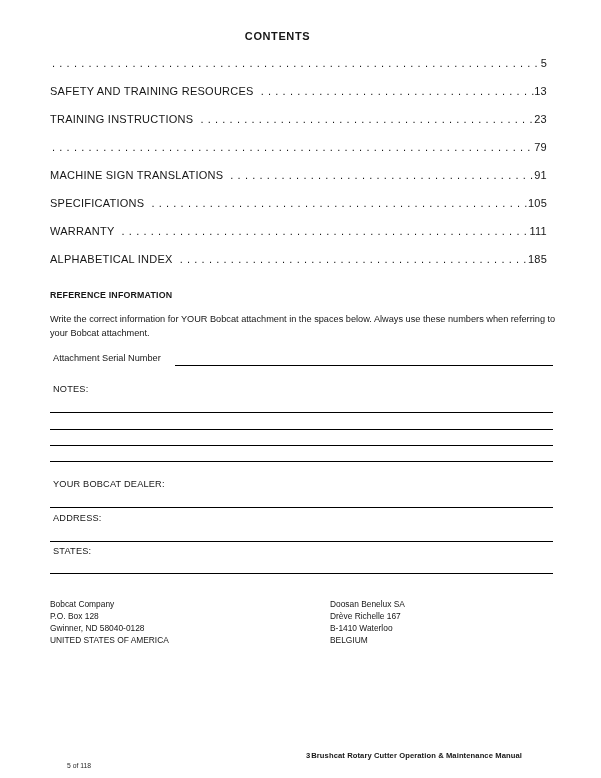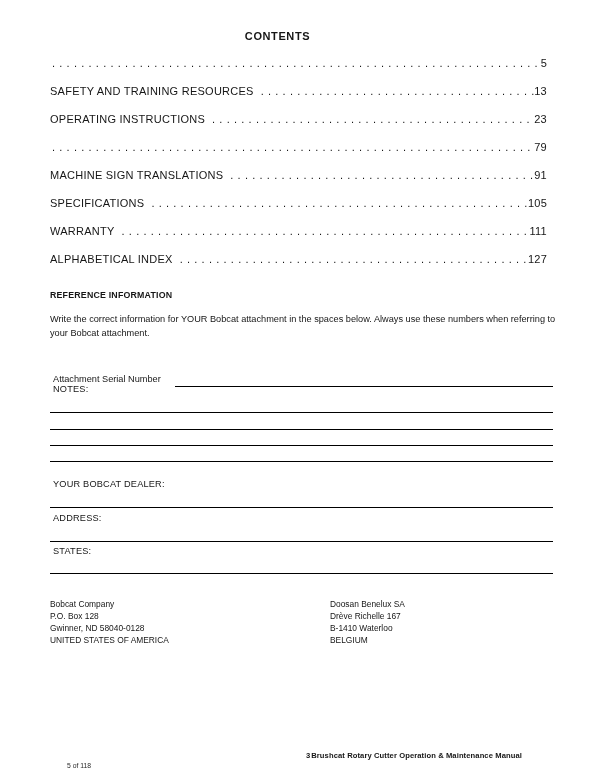--- a/index.html
+++ b/index.html
@@ -13,21 +13,21 @@
     font-size:11px; font-weight:bold; letter-spacing:0.6px;
   }
   .toc { position:absolute; top:49px; left:50px; width:497px; }
   .toc-row { display:flex; align-items:baseline; height:28px; line-height:28px; font-size:11px; letter-spacing:0.25px; }
   .toc-label { white-space:nowrap; padding-right:5px; }
   .toc-dots { flex:1; overflow:hidden; white-space:nowrap; letter-spacing:0.6px; padding-left:2px; padding-right:1px; }
   .toc-page { white-space:nowrap; }
   .ref-heading { position:absolute; top:290px; left:50px; font-size:8.8px; font-weight:bold; letter-spacing:0.2px; }
   .ref-body { position:absolute; top:313px; left:50px; width:506px; font-size:9.2px; line-height:13.5px; }
   .serial-row { position:absolute; top:352px; left:53px; width:500px; display:flex; align-items:flex-end; font-size:9.2px; }
-  .serial-label { line-height:12px; padding-bottom:2px; white-space:nowrap;margin-top:21px; }
+  .serial-label { line-height:12px; padding-bottom:2px; white-space:nowrap; }
   .serial-line { flex:1; margin-left:14px; border-bottom:1.6px solid #000; height:13px; }
   .form-label { position:absolute; left:53px; font-size:9.2px; letter-spacing:0.2px; }
   .rule { position:absolute; left:50px; width:503px; border-top:1.6px solid #000; height:0; }
   .addr { position:absolute; top:598px; font-size:8.4px; line-height:12px; }
   .addr.left { left:50px; }
   .addr.right { left:330px; }
   .footer-num { position:absolute; top:751px; left:306px; font-size:7.6px; font-weight:bold; }
   .footer-title { position:absolute; top:751px; right:33px; font-size:7.6px; font-weight:bold; letter-spacing:0.1px; }
   .sheet-counter { position:absolute; top:762px; left:67px; font-size:6.8px; color:#2a2a2a; }
   .watermark {
@@ -47,21 +47,21 @@
     <div class="toc-row">
         <span class="toc-dots">. . . . . . . . . . . . . . . . . . . . . . . . . . . . . . . . . . . . . . . . . . . . . . . . . . . . . . . . . . . . . . . . . . . . . . . . . . . . . . . . . . . . . . . . . . . . . . . . . . . . . . . . . . . . . . . . . . . . . . . . </span>
         <span class="toc-page">5</span>
     </div>
     <div class="toc-row">
       <span class="toc-label">SAFETY AND TRAINING RESOURCES</span>
         <span class="toc-dots">. . . . . . . . . . . . . . . . . . . . . . . . . . . . . . . . . . . . . . . . . . . . . . . . . . . . . . . . . . . . . . . . . . . . . . . . . . . . . . . . . . . . . . . . . . . . . . . . . . . . . . . . . . . . . . . . . . . . . . . . </span>
         <span class="toc-page">13</span>
     </div>
     <div class="toc-row">
-      <span class="toc-label">OPERATING INSTRUCTIONS</span>
+      <span class="toc-label">TRAINING INSTRUCTIONS</span>
         <span class="toc-dots">. . . . . . . . . . . . . . . . . . . . . . . . . . . . . . . . . . . . . . . . . . . . . . . . . . . . . . . . . . . . . . . . . . . . . . . . . . . . . . . . . . . . . . . . . . . . . . . . . . . . . . . . . . . . . . . . . . . . . . . . </span>
         <span class="toc-page">23</span>
     </div>
     <div class="toc-row">
         <span class="toc-dots">. . . . . . . . . . . . . . . . . . . . . . . . . . . . . . . . . . . . . . . . . . . . . . . . . . . . . . . . . . . . . . . . . . . . . . . . . . . . . . . . . . . . . . . . . . . . . . . . . . . . . . . . . . . . . . . . . . . . . . . . </span>
         <span class="toc-page">79</span>
     </div>
     <div class="toc-row">
       <span class="toc-label">MACHINE SIGN TRANSLATIONS</span>
         <span class="toc-dots">. . . . . . . . . . . . . . . . . . . . . . . . . . . . . . . . . . . . . . . . . . . . . . . . . . . . . . . . . . . . . . . . . . . . . . . . . . . . . . . . . . . . . . . . . . . . . . . . . . . . . . . . . . . . . . . . . . . . . . . . </span>
@@ -73,21 +73,21 @@
         <span class="toc-page">105</span>
     </div>
     <div class="toc-row">
       <span class="toc-label">WARRANTY</span>
         <span class="toc-dots">. . . . . . . . . . . . . . . . . . . . . . . . . . . . . . . . . . . . . . . . . . . . . . . . . . . . . . . . . . . . . . . . . . . . . . . . . . . . . . . . . . . . . . . . . . . . . . . . . . . . . . . . . . . . . . . . . . . . . . . . </span>
         <span class="toc-page">111</span>
     </div>
     <div class="toc-row">
       <span class="toc-label">ALPHABETICAL INDEX</span>
         <span class="toc-dots">. . . . . . . . . . . . . . . . . . . . . . . . . . . . . . . . . . . . . . . . . . . . . . . . . . . . . . . . . . . . . . . . . . . . . . . . . . . . . . . . . . . . . . . . . . . . . . . . . . . . . . . . . . . . . . . . . . . . . . . . </span>
-        <span class="toc-page">127</span>
+        <span class="toc-page">185</span>
     </div>
   </div>
 
   <div class="ref-heading">REFERENCE INFORMATION</div>
   <div class="ref-body">Write the correct information for YOUR Bobcat attachment in the spaces below. Always use these numbers when referring to your Bobcat attachment.</div>
 
   <div class="serial-row">
     <span class="serial-label">Attachment Serial Number</span>
     <span class="serial-line"></span>
   </div>

